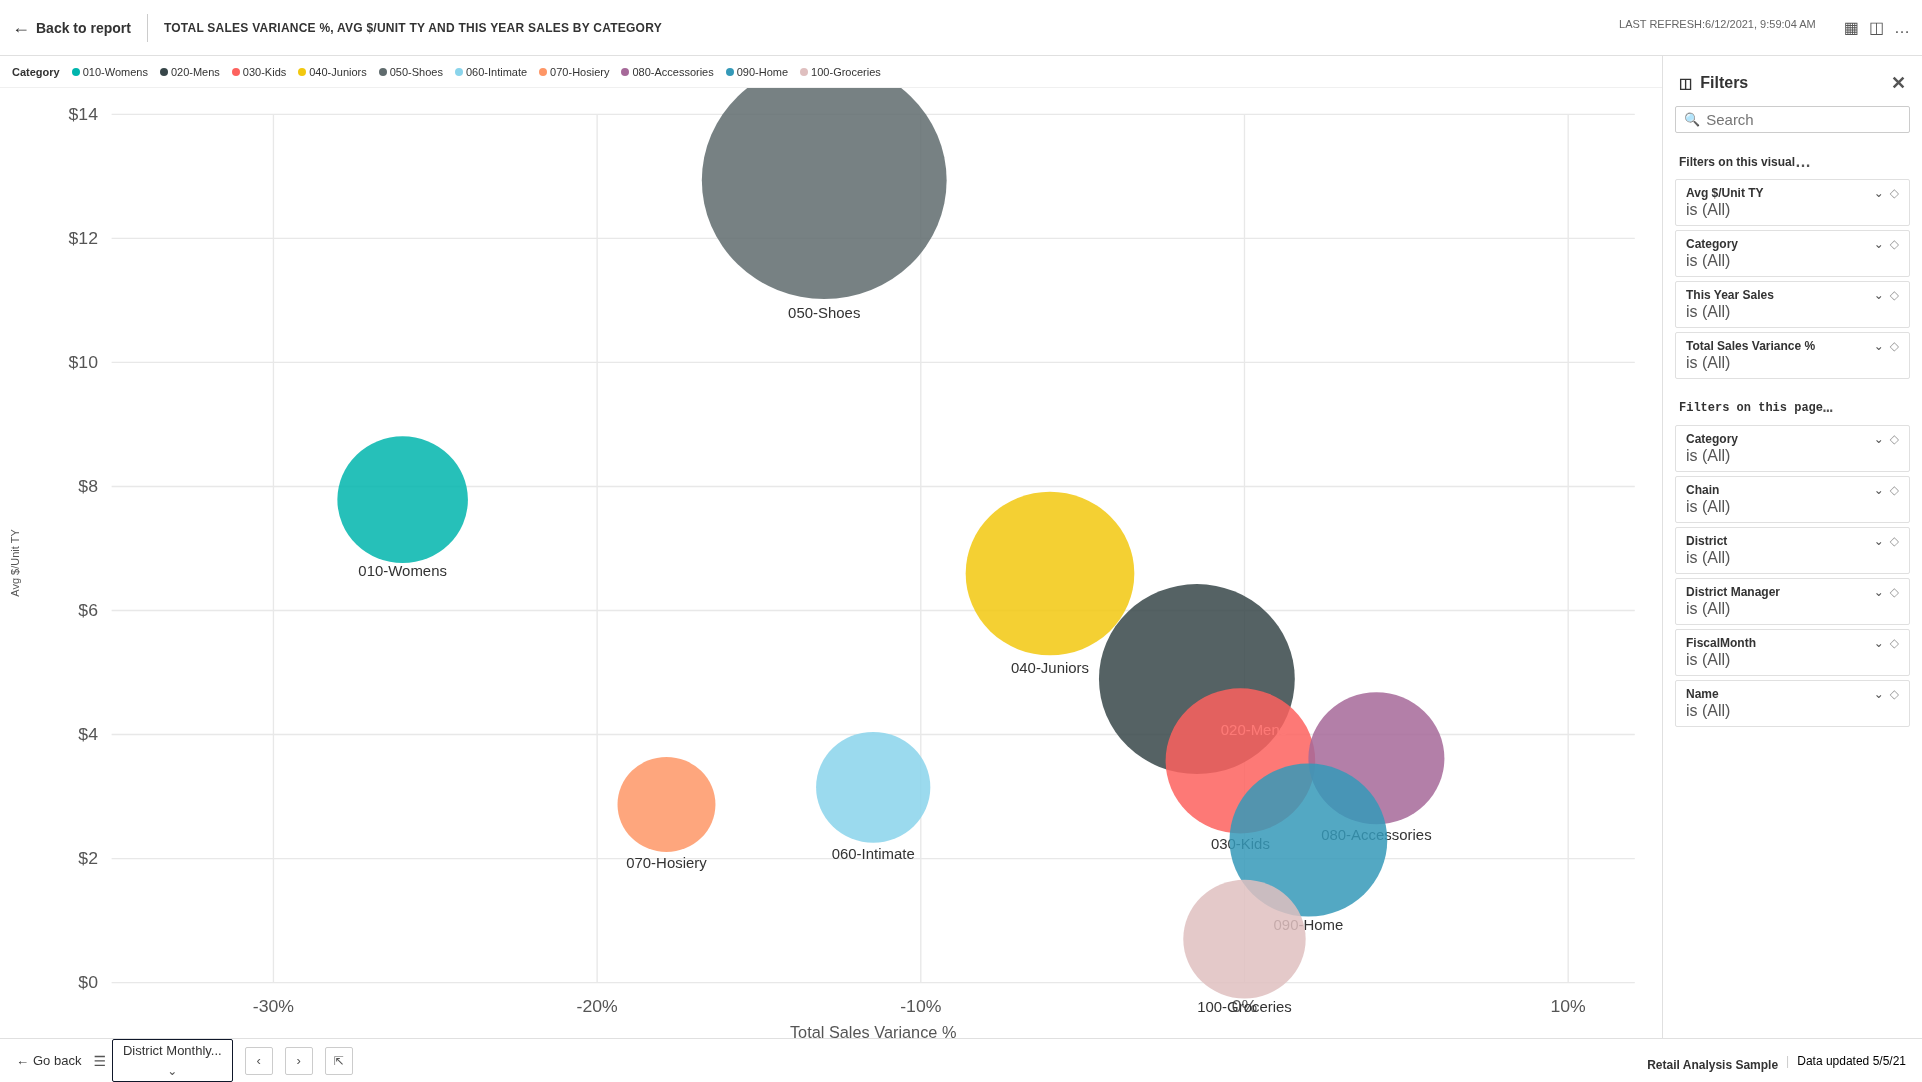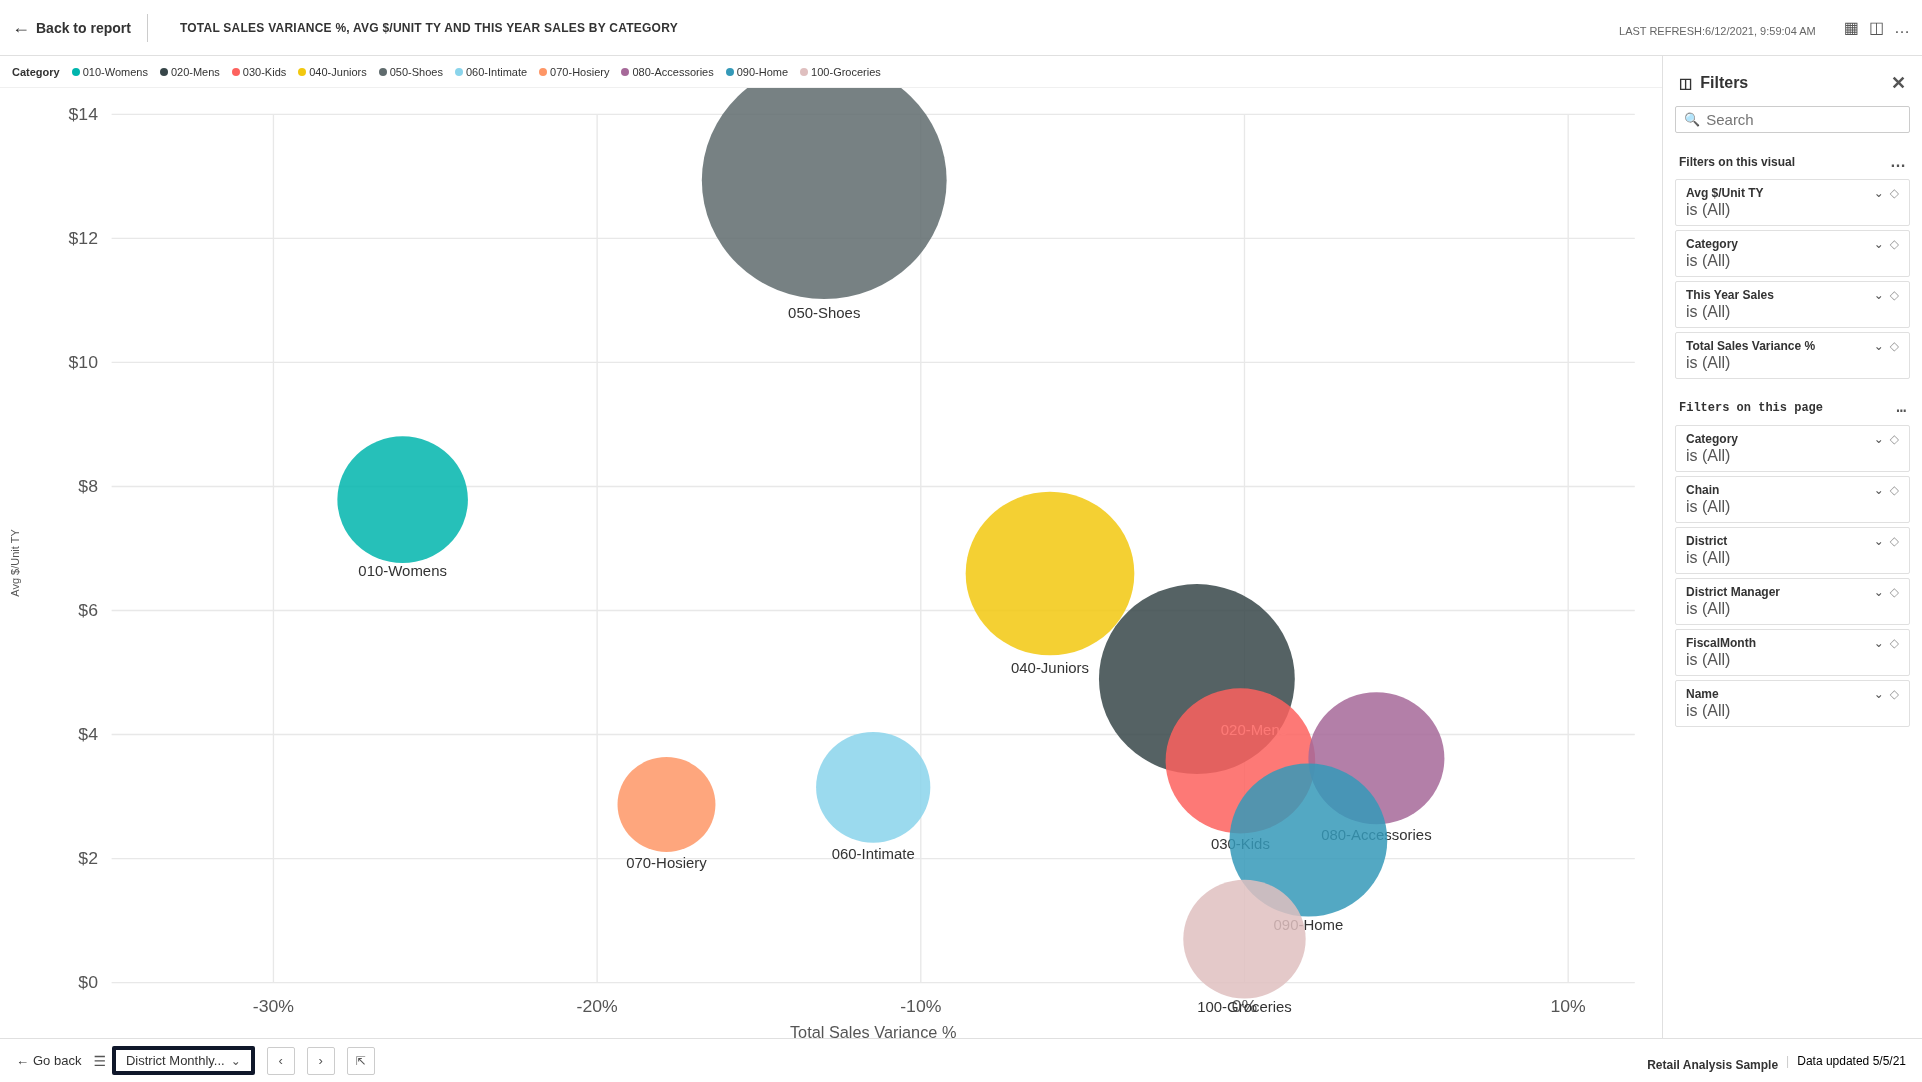--- a/index.html
+++ b/index.html
@@ -8,21 +8,21 @@
     
     #topbar {
       display: flex; align-items: center; justify-content: space-between;
       height: 56px; border-bottom: 1px solid #e0e0e0; padding: 0 12px;
       background: #fff;
     }
     #topbar-left { display: flex; align-items: center; gap: 8px; }
     #back-btn { display: flex; align-items: center; gap: 6px; cursor: pointer; color: #333; font-size: 14px; font-weight: 600; border: none; background: none; }
     #back-arrow { font-size: 18px; }
     #topbar-divider { width: 1px; height: 28px; background: #ccc; margin: 0 8px; }
-    #chart-title { font-size: 12px; font-weight: 700; color: #333; letter-spacing: 0.02em; text-transform: uppercase; margin-left: 16px; }
+    #chart-title { font-size: 12px; font-weight: 700; color: #333; letter-spacing: 0.02em; text-transform: uppercase; }
     #topbar-icons { display: flex; gap: 10px; align-items: center; margin-left: 16px; }
     #topbar-icons span { font-size: 16px; color: #555; cursor: pointer; }
 
     
     #main { display: flex; height: calc(1082px - 56px - 44px); }
 
     
     #chart-area { flex: 1; position: relative; padding: 0; overflow: hidden; }
 
     
@@ -47,21 +47,21 @@
     
     #search-box {
       margin: 0 12px 12px 12px; display: flex; align-items: center;
       border: 1px solid #ccc; border-radius: 2px; padding: 4px 8px; gap: 6px;
     }
     #search-icon { font-size: 13px; color: #666; }
     #search-input { border: none; outline: none; font-size: 13px; color: #333; width: 100%; }
 
     .filter-section-header {
       padding: 8px 16px 4px 16px; font-size: 12px; font-weight: 700; color: #333;
-      display: flex; justify-content: space-between; align-items: center;
+      display: flex; align-items: center;
     }
     .filter-section-dots { font-size: 16px; color: #555; cursor: pointer; }
 
     .filter-item {
       border: 1px solid #e0e0e0; border-radius: 2px; margin: 4px 12px;
       padding: 6px 10px; cursor: pointer;
     }
     .filter-item-header { display: flex; align-items: center; justify-content: space-between; }
     .filter-item-title { font-size: 12px; font-weight: 600; color: #333; }
     .filter-item-value { font-size: 16px; color: #555; margin-top: 1px; }
@@ -71,21 +71,21 @@
 
     
     #bottombar {
       height: 44px; border-top: 1px solid #e0e0e0; display: flex;
       align-items: center; justify-content: space-between; padding: 0 16px;
       background: #fff;
     }
     #bottombar-left { display: flex; align-items: center; gap: 12px; }
     #go-back-btn { display: flex; align-items: center; gap: 4px; font-size: 13px; color: #333; cursor: pointer; border: none; background: none; }
     #page-tabs { display: flex; align-items: center; gap: 6px; }
-    #page-tab-label { display: flex; align-items: center; gap: 6px; font-size: 13px; color: #333; border: 4px solid #0f172a; padding: 3px 10px; border-radius: 2px; cursor: pointer; }
+    #page-tab-label { display: flex; align-items: center; gap: 6px; font-size: 13px; color: #333; border: 1px solid #0f172a; padding: 3px 10px; border-radius: 2px; cursor: pointer; flex-direction: column; }
     #tab-chevron { font-size: 12px; color: #555; }
     #nav-prev, #nav-next { width: 28px; height: 28px; border: 1px solid #ccc; background: #fff; border-radius: 2px; cursor: pointer; display: flex; align-items: center; justify-content: center; font-size: 13px; color: #555; }
     #expand-btn { width: 28px; height: 28px; border: 1px solid #ccc; background: #fff; border-radius: 2px; cursor: pointer; display: flex; align-items: center; justify-content: center; font-size: 13px; color: #555; }
     #bottombar-right { font-size: 12px; color: #333; display: flex; align-items: center; gap: 8px; }
     #report-name { font-weight: 600; margin-top: 8px; }
     #bottombar-sep { color: #ccc; }
     #data-updated { color: #000000; }
 
     
     #chart-wrapper { display: flex; height: calc(100% - 32px); }
@@ -98,21 +98,21 @@
 
 <div id="topbar">
   <div id="topbar-left">
     <button id="back-btn">
       <span id="back-arrow">←</span>
       <span>Back to report</span>
     </button>
     <div id="topbar-divider"></div>
     <span id="chart-title">TOTAL SALES VARIANCE %, AVG $/UNIT TY AND THIS YEAR SALES BY CATEGORY</span>
   </div>
-  <div style="display:flex; align-items:flex-end; gap:12px;">
+  <div style="display:flex; align-items:flex-start; gap:12px;">
     <span id="topbar-refresh" style="font-size:11px;color:#666;">LAST REFRESH:6/12/2021, 9:59:04 AM</span>
     <div id="topbar-icons">
       <span title="Copy">▦</span>
       <span title="Filter">◫</span>
       <span title="More options">…</span>
     </div>
   </div>
 </div>
 
 <div id="main">

